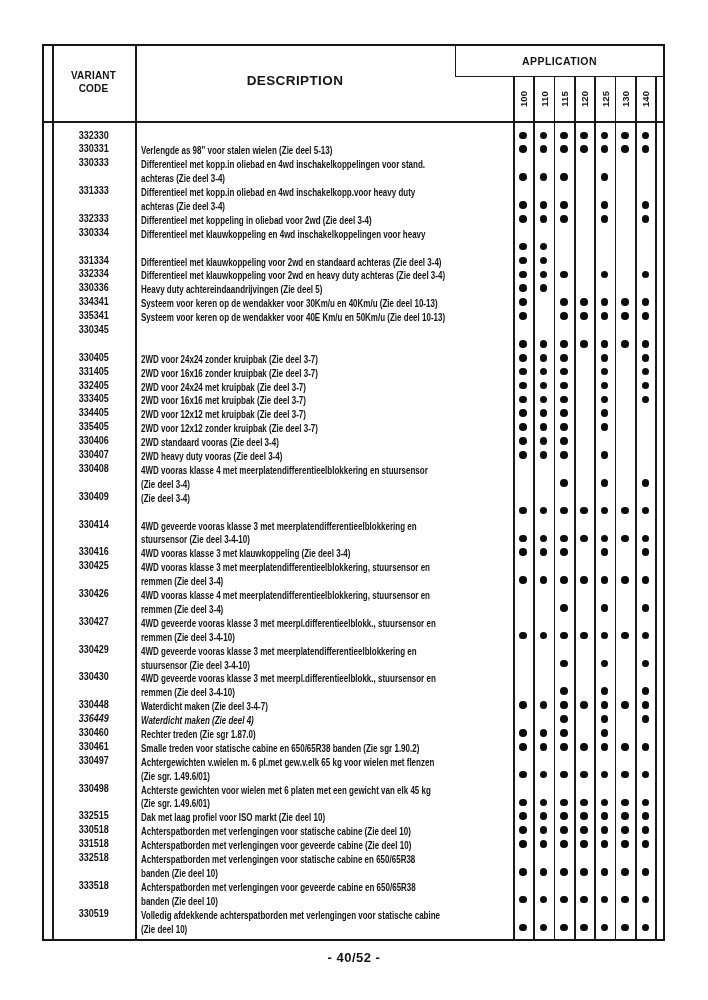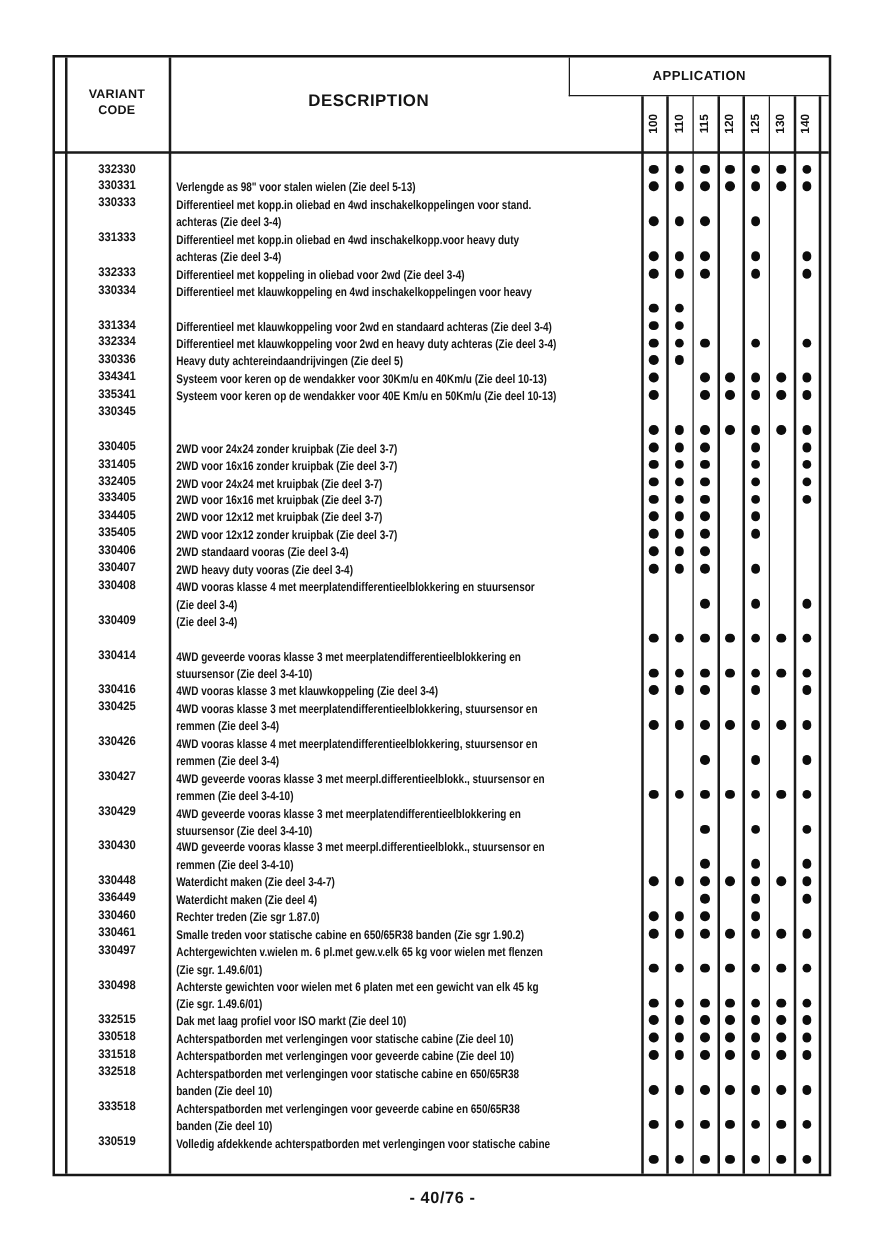--- a/index.html
+++ b/index.html
@@ -493,21 +493,21 @@
     <div class="dots">
             <span class="dot" style="left: 6.3785px;"></span>
             <span class="dot" style="left: 26.7355px;"></span>
             <span class="dot" style="left: 47.0925px;"></span>
             <span class="dot" style="left: 67.4495px;"></span>
             <span class="dot" style="left: 87.8065px;"></span>
             <span class="dot" style="left: 108.163px;"></span>
             <span class="dot" style="left: 128.52px;"></span>
           </div>
   </div>
-        <div class="row" style="height: 13.9px;">
+        <div class="row" style="height: 13.9px; font-style: italic;">
     <div class="code"><span class="cond c-code">336449</span></div>
     <div class="desc">
             <div class="line"><span class="cond">Waterdicht maken (Zie deel 4)</span></div>
           </div>
     <div class="dots">
             <span class="dot" style="left: 47.0925px;"></span>
             <span class="dot" style="left: 87.8065px;"></span>
             <span class="dot" style="left: 128.52px;"></span>
           </div>
   </div>
@@ -644,28 +644,29 @@
             <span class="dot" style="left: 67.4495px;"></span>
             <span class="dot" style="left: 87.8065px;"></span>
             <span class="dot" style="left: 108.163px;"></span>
             <span class="dot" style="left: 128.52px;"></span>
           </div>
   </div>
         <div class="row" style="height: 27.8px;">
     <div class="code"><span class="cond c-code">330519</span></div>
     <div class="desc">
             <div class="line"><span class="cond">Volledig afdekkende achterspatborden met verlengingen voor statische cabine</span></div>
+            <div class="line"><span class="cond">(Zie deel 10)</span></div>
           </div>
     <div class="dots">
             <span class="dot" style="left: 6.3785px;"></span>
             <span class="dot" style="left: 26.7355px;"></span>
             <span class="dot" style="left: 47.0925px;"></span>
             <span class="dot" style="left: 67.4495px;"></span>
             <span class="dot" style="left: 87.8065px;"></span>
             <span class="dot" style="left: 108.163px;"></span>
             <span class="dot" style="left: 128.52px;"></span>
           </div>
   </div>
       </div>
   </div>
 
-  <div class="footer">- 40/76 -</div>
+  <div class="footer">- 40/52 -</div>
 </div>
 
 </body></html>

